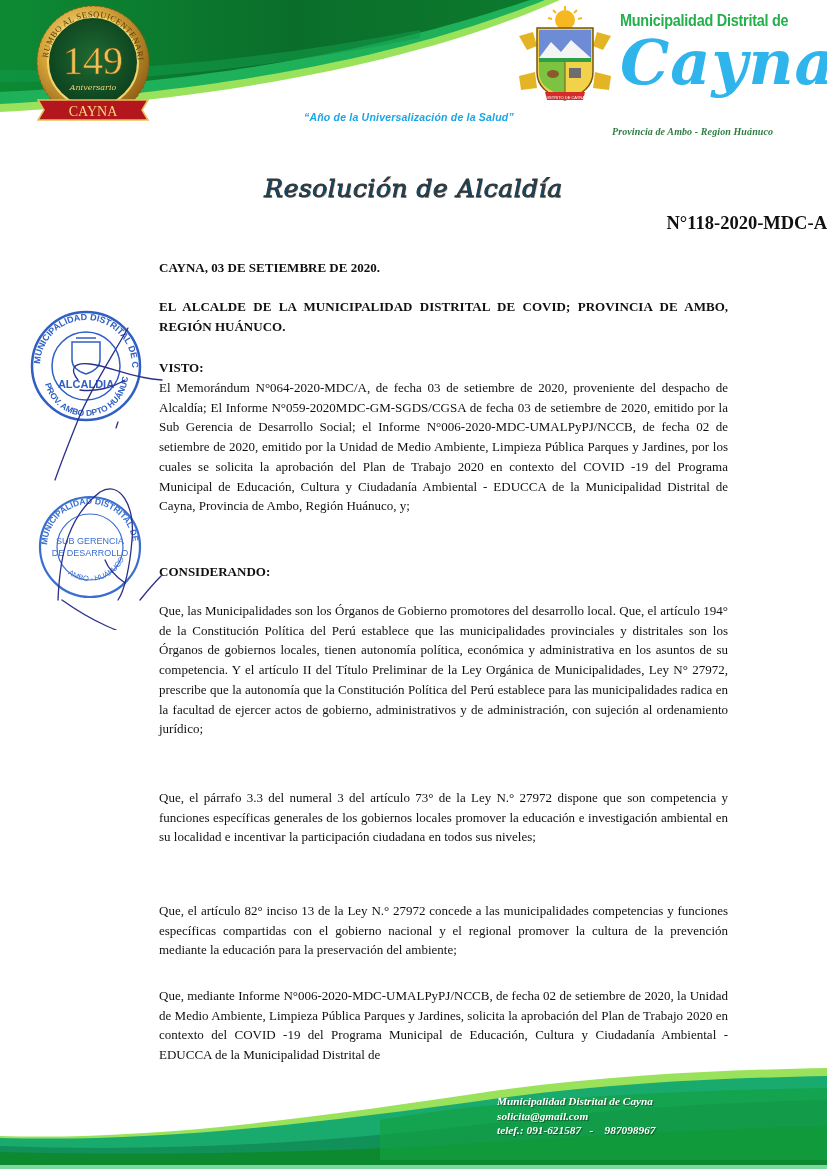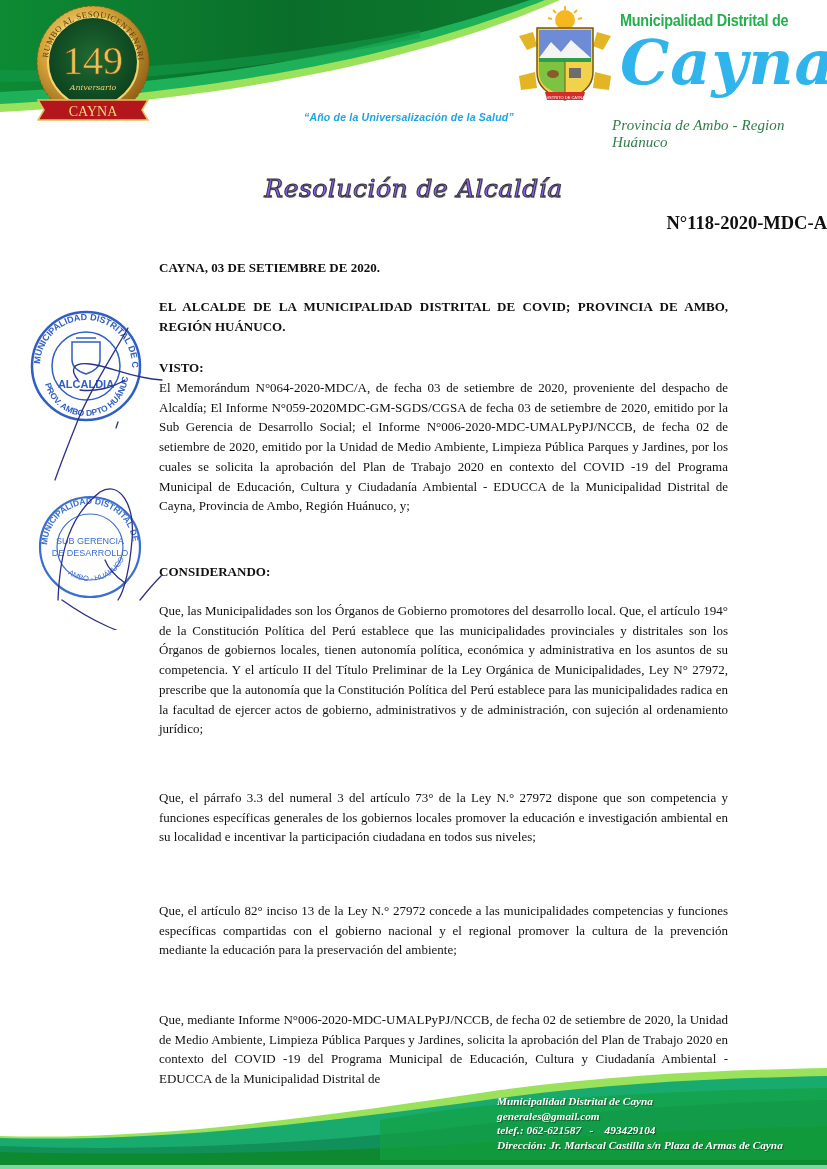--- a/index.html
+++ b/index.html
@@ -6,24 +6,24 @@
   body { width: 827px; height: 1169px; position: relative; overflow: hidden; font-family: "Liberation Serif", serif; color: #111; }
   .abs { position: absolute; }
 
   
   #header-wave { left: 0; top: 0; width: 827px; height: 140px; }
   #anniv-seal { left: 28px; top: 2px; width: 130px; height: 128px; }
   #slogan { left: 304px; top: 111px; font-family: "Liberation Sans", sans-serif; font-style: italic; font-weight: bold; font-size: 10.5px; color: #1aa6e6; letter-spacing: 0.2px; }
   #coat { left: 517px; top: 6px; width: 96px; height: 100px; }
   #muni-line1 { left: 620px; top: 11px; font-family: "Liberation Sans", sans-serif; font-weight: bold; font-size: 17px; color: #22b04a; transform: scaleX(0.85); transform-origin: left; letter-spacing: -0.3px; }
   #muni-cayna { left: 620px; top: 28px; font-family: "DejaVu Serif", serif; font-style: italic; font-weight: bold; font-size: 62px; color: #2fb4ec; letter-spacing: 1px; line-height: 70px; }
-  #muni-prov { left: 612px; top: 117px; font-family: "Liberation Serif", serif; font-style: italic; font-weight: normal; font-size: 15px; color: #2e7d45; letter-spacing: 0.1px; }
+  #muni-prov { left: 612px; top: 126px; font-family: "Liberation Serif", serif; font-style: italic; font-weight: bold; font-size: 10px; color: #2e7d45; letter-spacing: 0.1px; }
 
   
-  #doc-title { left: 0; width: 827px; top: 174px; text-align: center; font-family: "DejaVu Serif", serif; font-style: italic; font-size: 25px; color: #8b5cf6; -webkit-text-stroke: 1px #333; text-shadow: 1px 1px 0 #bbb; letter-spacing: 0.5px; }
+  #doc-title { left: 0; width: 827px; top: 174px; text-align: center; font-family: "DejaVu Serif", serif; font-style: italic; font-size: 25px; color: #0c4a6e; -webkit-text-stroke: 1px #333; text-shadow: 1px 1px 0 #bbb; letter-spacing: 0.5px; }
   #doc-number { left: 0; width: 827px; top: 213px; text-align: right; font-weight: bold; font-size: 18.5px; padding-left: 60px; box-sizing: border-box; }
 
   .body-text { left: 159px; width: 569px; font-size: 13px; line-height: 19.7px; text-align: justify; }
   .bold { font-weight: bold; }
 
   
   .stamp { position: absolute; }
 
   
   #footer-wave { left: 0; top: 1060px; width: 827px; height: 109px; }
@@ -122,21 +122,21 @@
 <div class="abs body-text bold" style="top:258px;">CAYNA, 03 DE SETIEMBRE DE 2020.</div>
 <div class="abs body-text bold" style="top:297px;">EL ALCALDE DE LA MUNICIPALIDAD DISTRITAL DE COVID; PROVINCIA DE AMBO, REGIÓN HUÁNUCO.</div>
 
 <div class="abs body-text bold" style="top:358px;">VISTO:</div>
 <div class="abs body-text" style="top:378px;">El Memorándum N°064-2020-MDC/A, de fecha 03 de setiembre de 2020, proveniente del despacho de Alcaldía; El Informe N°059-2020MDC-GM-SGDS/CGSA de fecha 03 de setiembre de 2020, emitido por la Sub Gerencia de Desarrollo Social; el Informe N°006-2020-MDC-UMALPyPJ/NCCB, de fecha 02 de setiembre de 2020, emitido por la Unidad de Medio Ambiente, Limpieza Pública Parques y Jardines, por los cuales se solicita la aprobación del Plan de Trabajo 2020 en contexto del COVID -19 del Programa Municipal de Educación, Cultura y Ciudadanía Ambiental - EDUCCA de la Municipalidad Distrital de Cayna, Provincia de Ambo, Región Huánuco, y;</div>
 
 <div class="abs body-text bold" style="top:562px;">CONSIDERANDO:</div>
 <div class="abs body-text" style="top:601px;">Que, las Municipalidades son los Órganos de Gobierno promotores del desarrollo local. Que, el artículo 194° de la Constitución Política del Perú establece que las municipalidades provinciales y distritales son los Órganos de gobiernos locales, tienen autonomía política, económica y administrativa en los asuntos de su competencia. Y el artículo II del Título Preliminar de la Ley Orgánica de Municipalidades, Ley N° 27972, prescribe que la autonomía que la Constitución Política del Perú establece para las municipalidades radica en la facultad de ejercer actos de gobierno, administrativos y de administración, con sujeción al ordenamiento jurídico;</div>
 <div class="abs body-text" style="top:788px;">Que, el párrafo 3.3 del numeral 3 del artículo 73° de la Ley N.° 27972 dispone que son competencia y funciones específicas generales de los gobiernos locales promover la educación e investigación ambiental en su localidad e incentivar la participación ciudadana en todos sus niveles;</div>
 <div class="abs body-text" style="top:885px;margin-top:16px;">Que, el artículo 82° inciso 13 de la Ley N.° 27972 concede a las municipalidades competencias y funciones específicas compartidas con el gobierno nacional y el regional promover la cultura de la prevención mediante la educación para la preservación del ambiente;</div>
-<div class="abs body-text" style="top:986px;margin-top:24px;">Que, mediante Informe N°006-2020-MDC-UMALPyPJ/NCCB, de fecha 02 de setiembre de 2020, la Unidad de Medio Ambiente, Limpieza Pública Parques y Jardines, solicita la aprobación del Plan de Trabajo 2020 en contexto del COVID -19 del Programa Municipal de Educación, Cultura y Ciudadanía Ambiental - EDUCCA de la Municipalidad Distrital de</div>
+<div class="abs body-text" style="top:986px;">Que, mediante Informe N°006-2020-MDC-UMALPyPJ/NCCB, de fecha 02 de setiembre de 2020, la Unidad de Medio Ambiente, Limpieza Pública Parques y Jardines, solicita la aprobación del Plan de Trabajo 2020 en contexto del COVID -19 del Programa Municipal de Educación, Cultura y Ciudadanía Ambiental - EDUCCA de la Municipalidad Distrital de</div>
 
 <svg class="stamp" style="left:26px; top:306px; width:120px; height:120px;" viewBox="0 0 120 120">
   <g fill="none" stroke="#2f5fc4">
     <circle cx="60" cy="60" r="54" stroke-width="2.5"></circle>
     <circle cx="60" cy="60" r="34" stroke-width="1.5"></circle>
   </g>
   <path id="st1top" d="M14,60 A46,46 0 0,1 106,60" fill="none"></path>
   <path id="st1bot" d="M18,68 A42,42 0 0,0 102,68" fill="none"></path>
   <text font-family="Liberation Sans, sans-serif" font-weight="bold" font-size="9" fill="#2f5fc4">
     <textPath href="#st1top" startOffset="2">MUNICIPALIDAD DISTRITAL DE CAYNA</textPath>
@@ -185,16 +185,15 @@
   <path d="M0,76 C150,80 300,60 500,30 C620,14 730,10 827,8 L827,109 L0,109 Z" fill="#9be25c"></path>
   <path d="M0,78 C150,82 300,66 500,38 C620,22 730,18 827,16 L827,109 L0,109 Z" fill="#19ab6e"></path>
   <path d="M0,86 C160,92 320,84 500,62 C620,48 730,42 827,40 L827,109 L0,109 Z" fill="#12905a"></path>
   <path d="M0,92 C180,96 360,92 520,80 C650,72 740,68 827,66 L827,109 L0,109 Z" fill="#0d8a2f"></path>
   <path d="M380,60 C520,36 700,30 827,28 L827,100 L380,100 Z" fill="#12a142" opacity="0.7"></path>
   <rect x="0" y="105" width="827" height="4" fill="#7fd8a0"></rect>
 </svg>
 
 <div id="footer-info" class="abs">
   <div>Municipalidad Distrital de Cayna</div>
-  <div>generales@gmail.com</div>
-  <div style="white-space:pre;">telef.: 062-621587   -    493429104</div>
-  <div>Dirección: Jr. Mariscal Castilla s/n Plaza de Armas de Cayna</div>
+  <div>solicita@gmail.com</div>
+  <div style="white-space:pre;">telef.: 091-621587   -    987098967</div>
 </div>
 
 </body></html>

